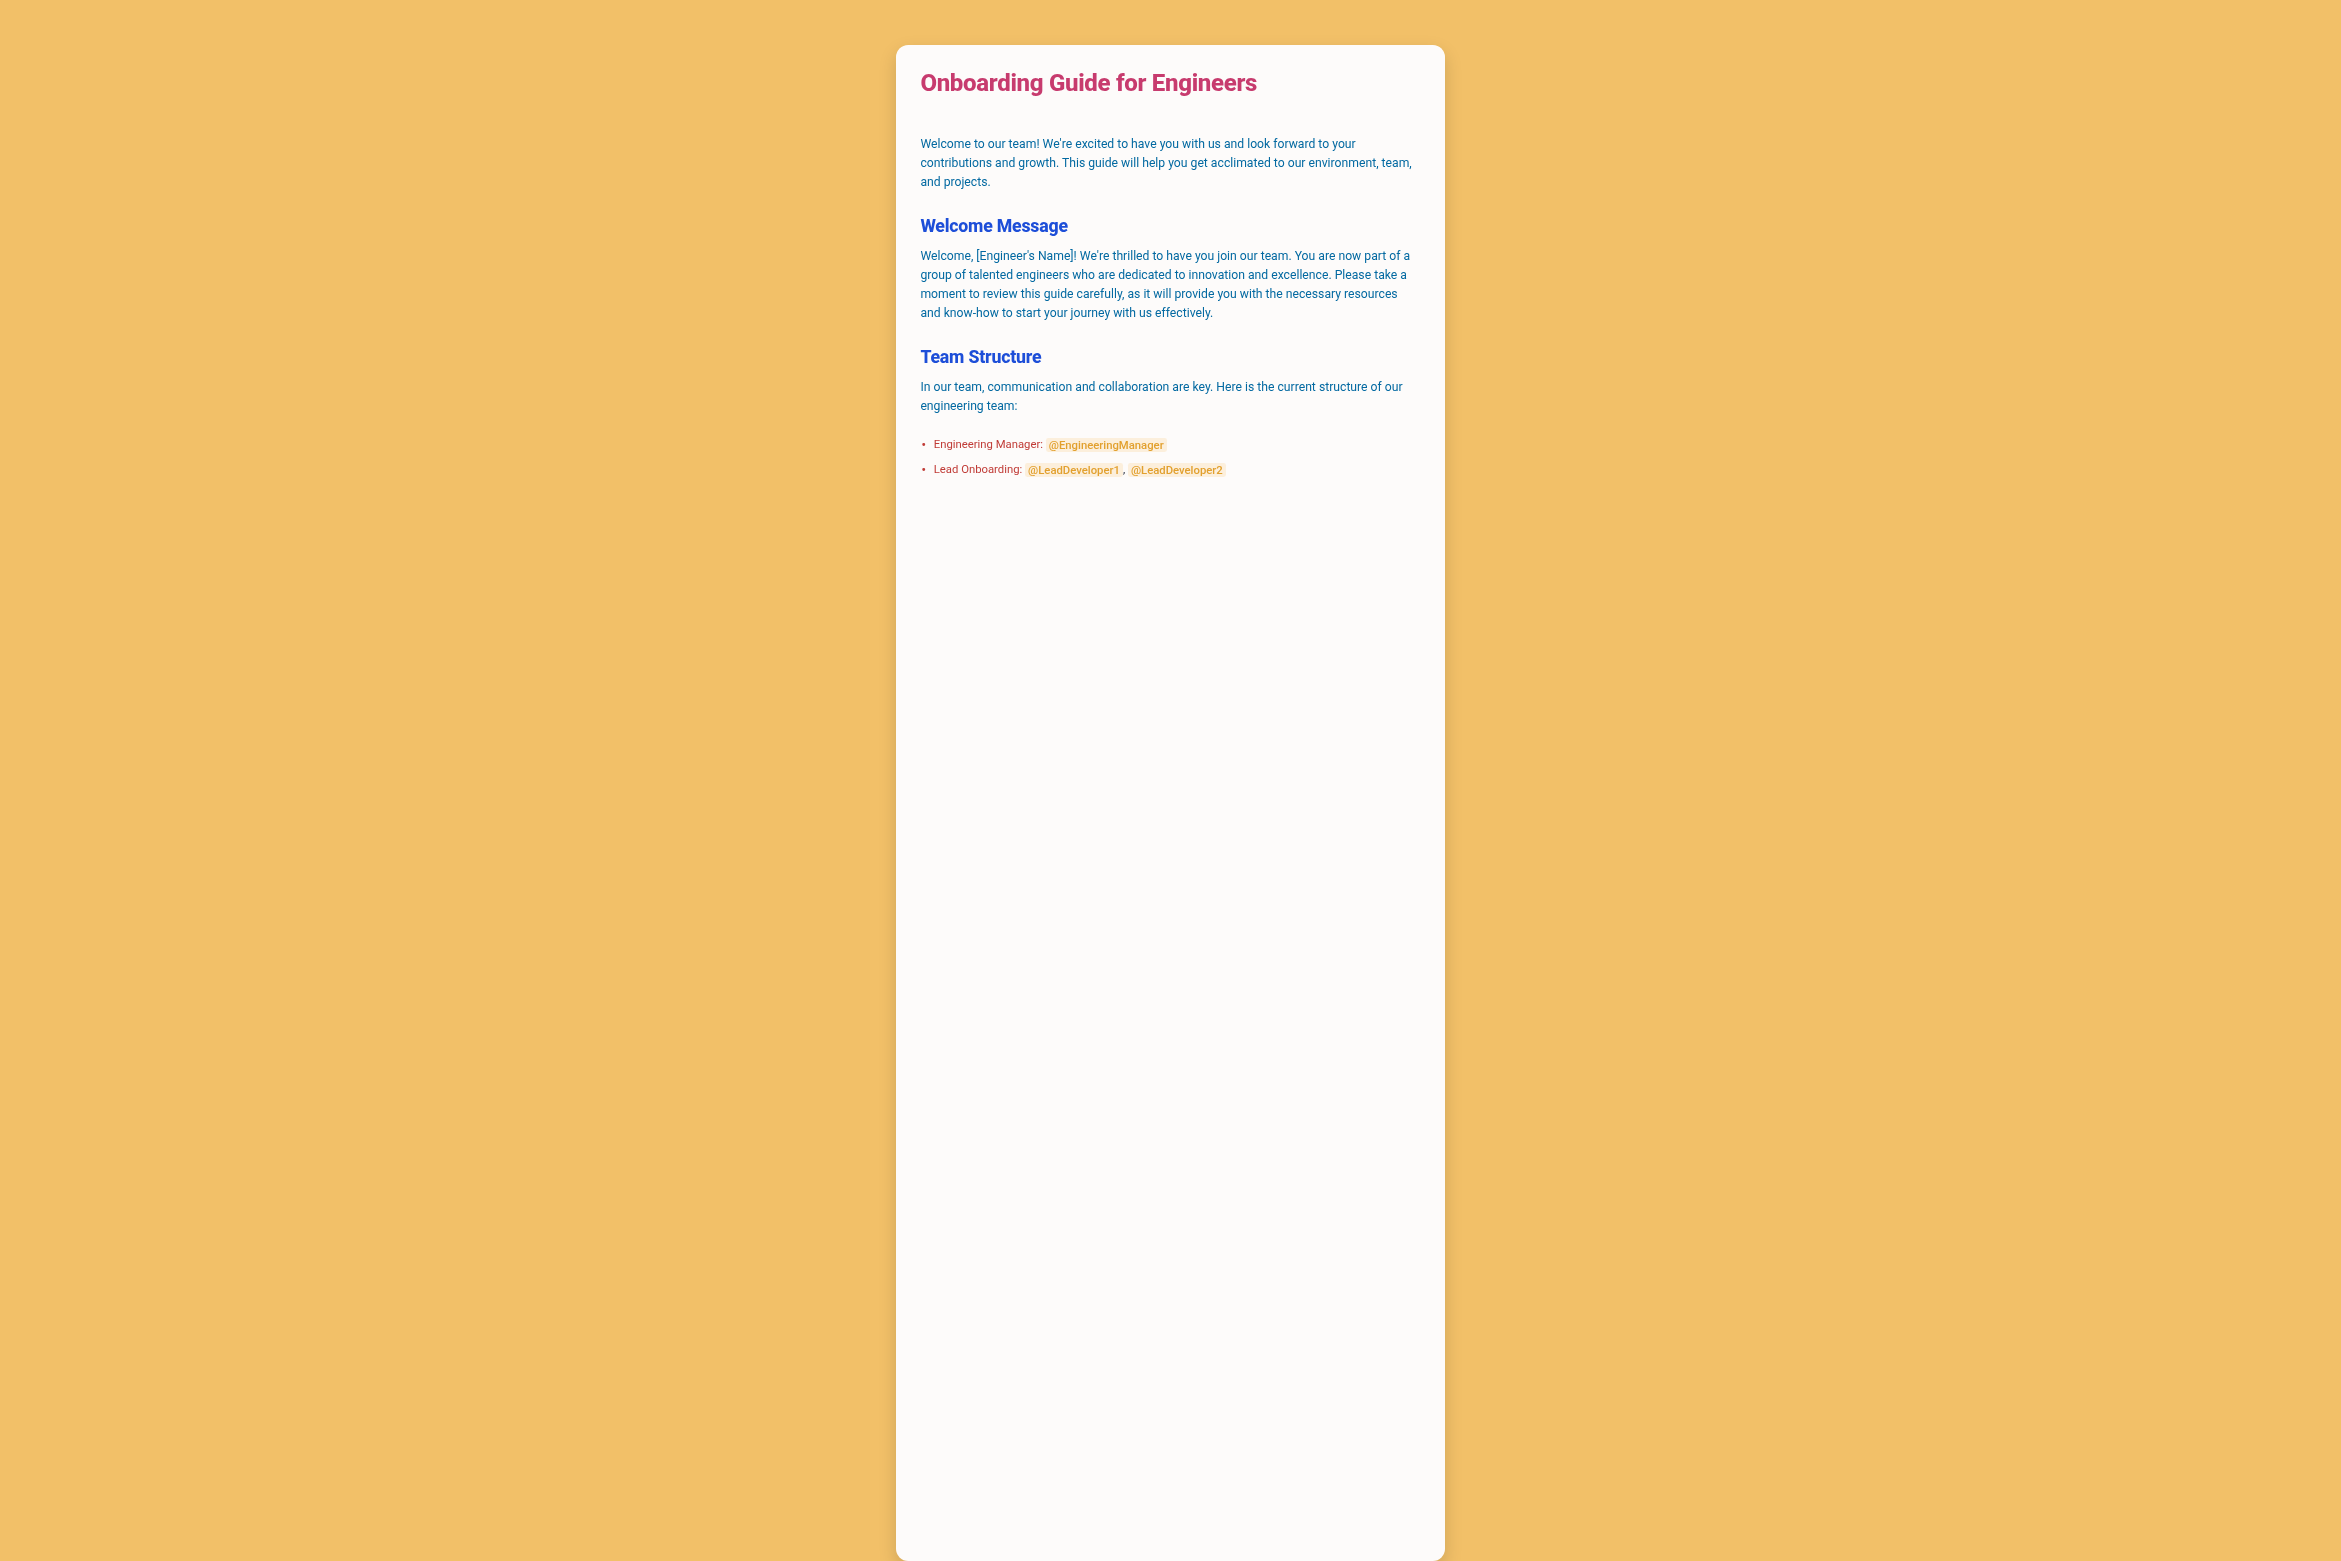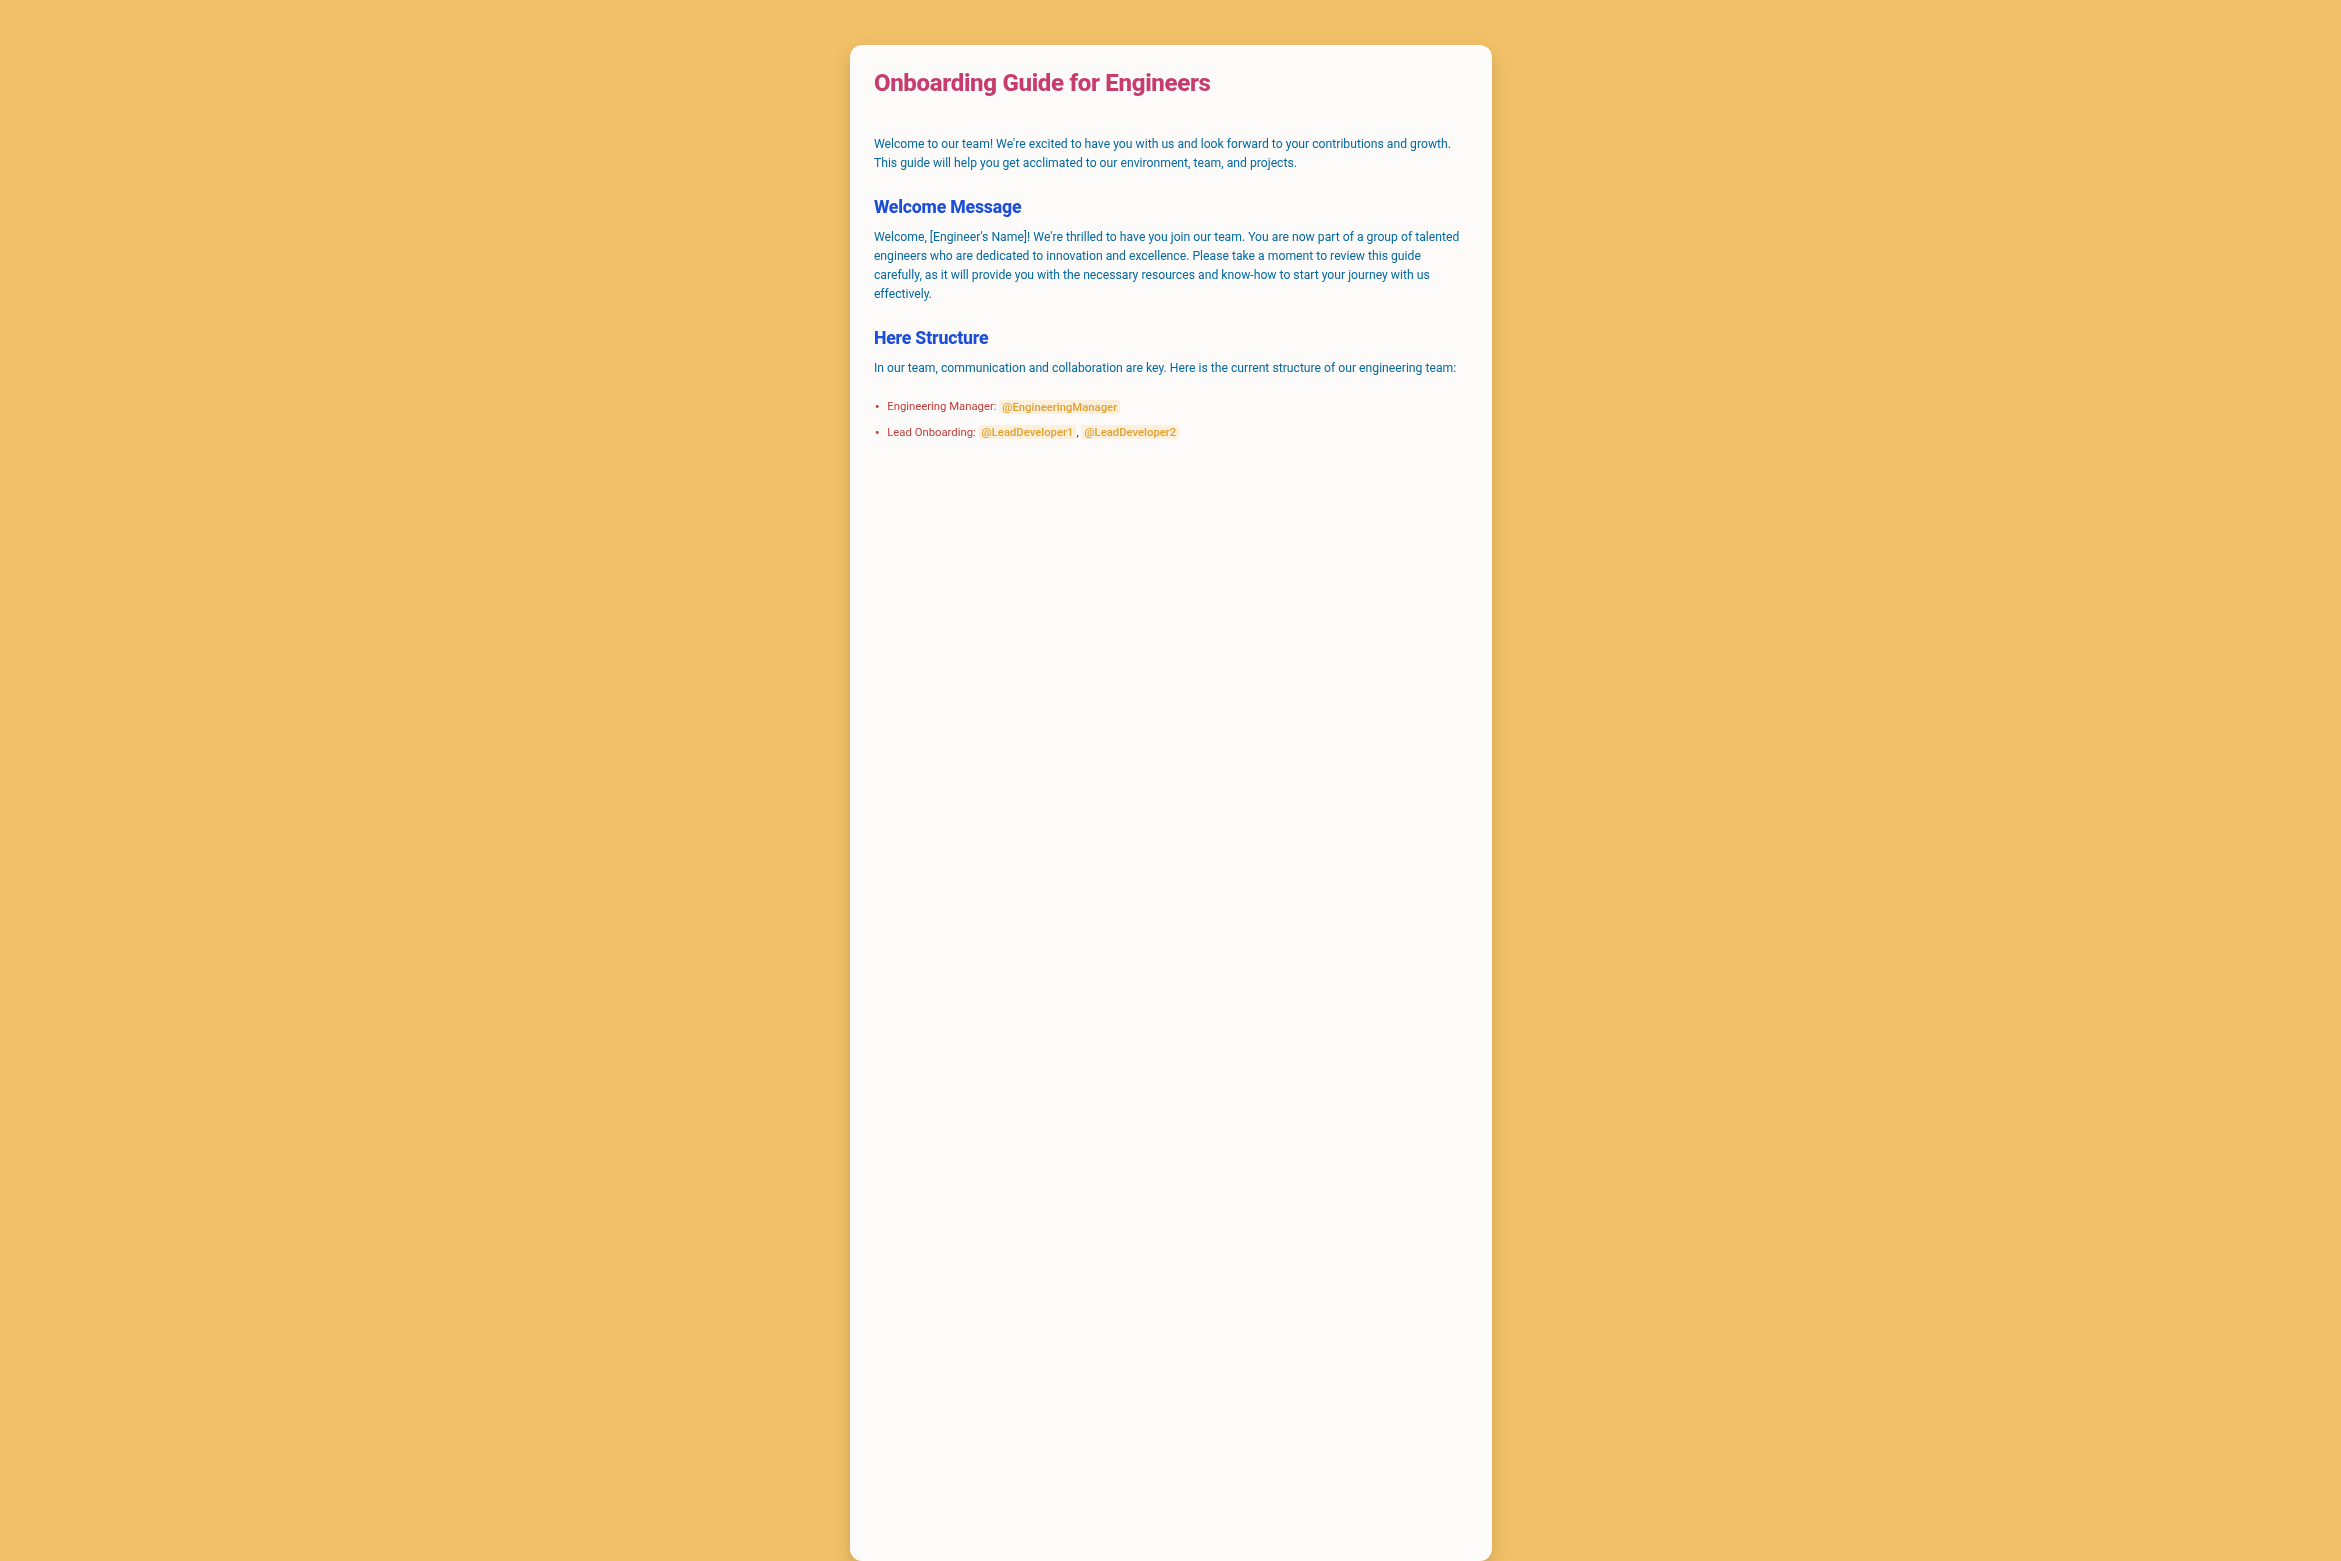--- a/index.html
+++ b/index.html
@@ -12,21 +12,21 @@
       font-family: -apple-system, BlinkMacSystemFont, 'Segoe UI', Roboto, Helvetica, Arial, sans-serif;
       padding: 45px 0 0 0;
       display: flex;
       justify-content: center;
       min-height: 100vh;
       overflow: hidden;
     }
     .document-card {
       background-color: #fdfbfa;
       border-radius: 12.2px;
-      width: 642px;
+      width: 549px;
       padding: 24.4px 24.4px 30.5px 24.4px;
       box-shadow: 0 7.3px 18.3px rgba(0,0,0,0.15);
     }
     h1.title {
       font-size: 24px;
       font-weight: 800;
       color: #c73b6e;
       margin-bottom: 37px;
       letter-spacing: -0.3px;
       line-height: 1.2;
@@ -89,21 +89,21 @@
 <div class="document-card">
 
   <h1 class="title">Onboarding Guide for Engineers</h1>
 
   <p class="body-text">Welcome to our team! We're excited to have you with us and look forward to your contributions and growth. This guide will help you get acclimated to our environment, team, and projects.</p>
 
   <h2 class="section-heading">Welcome Message</h2>
 
   <p class="body-text">Welcome, [Engineer's Name]! We're thrilled to have you join our team. You are now part of a group of talented engineers who are dedicated to innovation and excellence. Please take a moment to review this guide carefully, as it will provide you with the necessary resources and know-how to start your journey with us effectively.</p>
 
-  <h2 class="section-heading">Here Structure</h2>
+  <h2 class="section-heading">Team Structure</h2>
 
   <p class="body-text" style="margin-bottom:20px;">In our team, communication and collaboration are key. Here is the current structure of our engineering team:</p>
 
   <ul class="role-list">
     <li>
       <span class="role-label">Engineering Manager:</span>
       <span>
         <span class="mention">@EngineeringManager</span>
       </span>
     </li>

